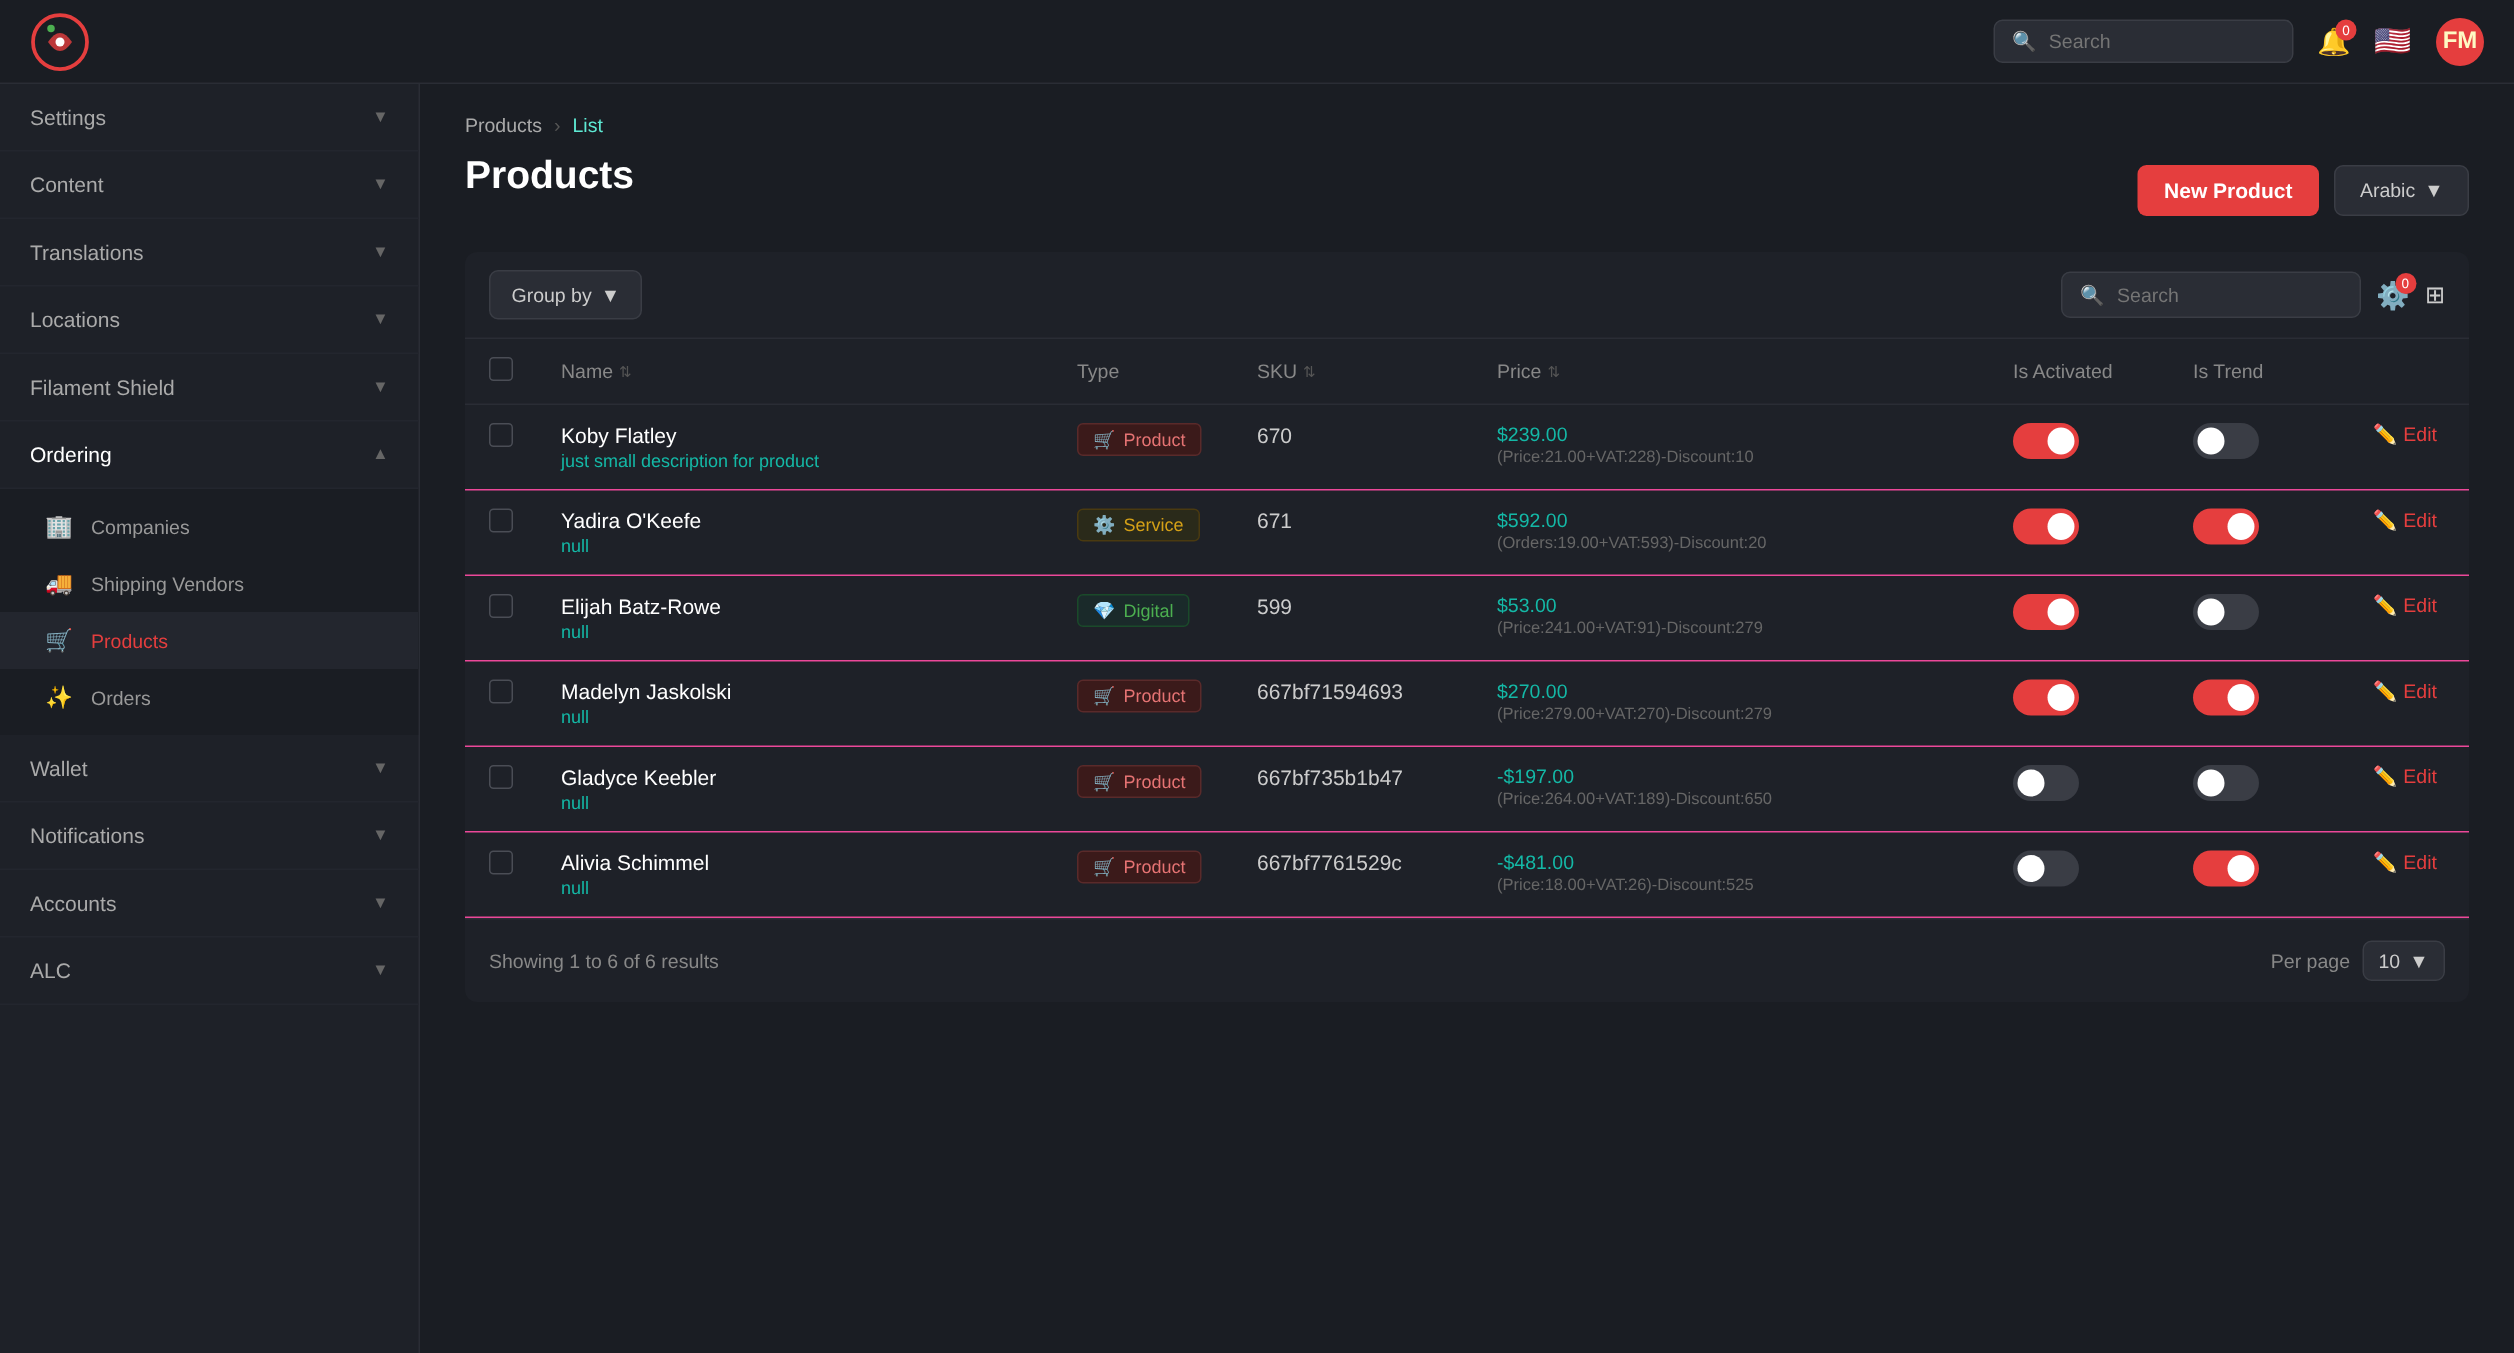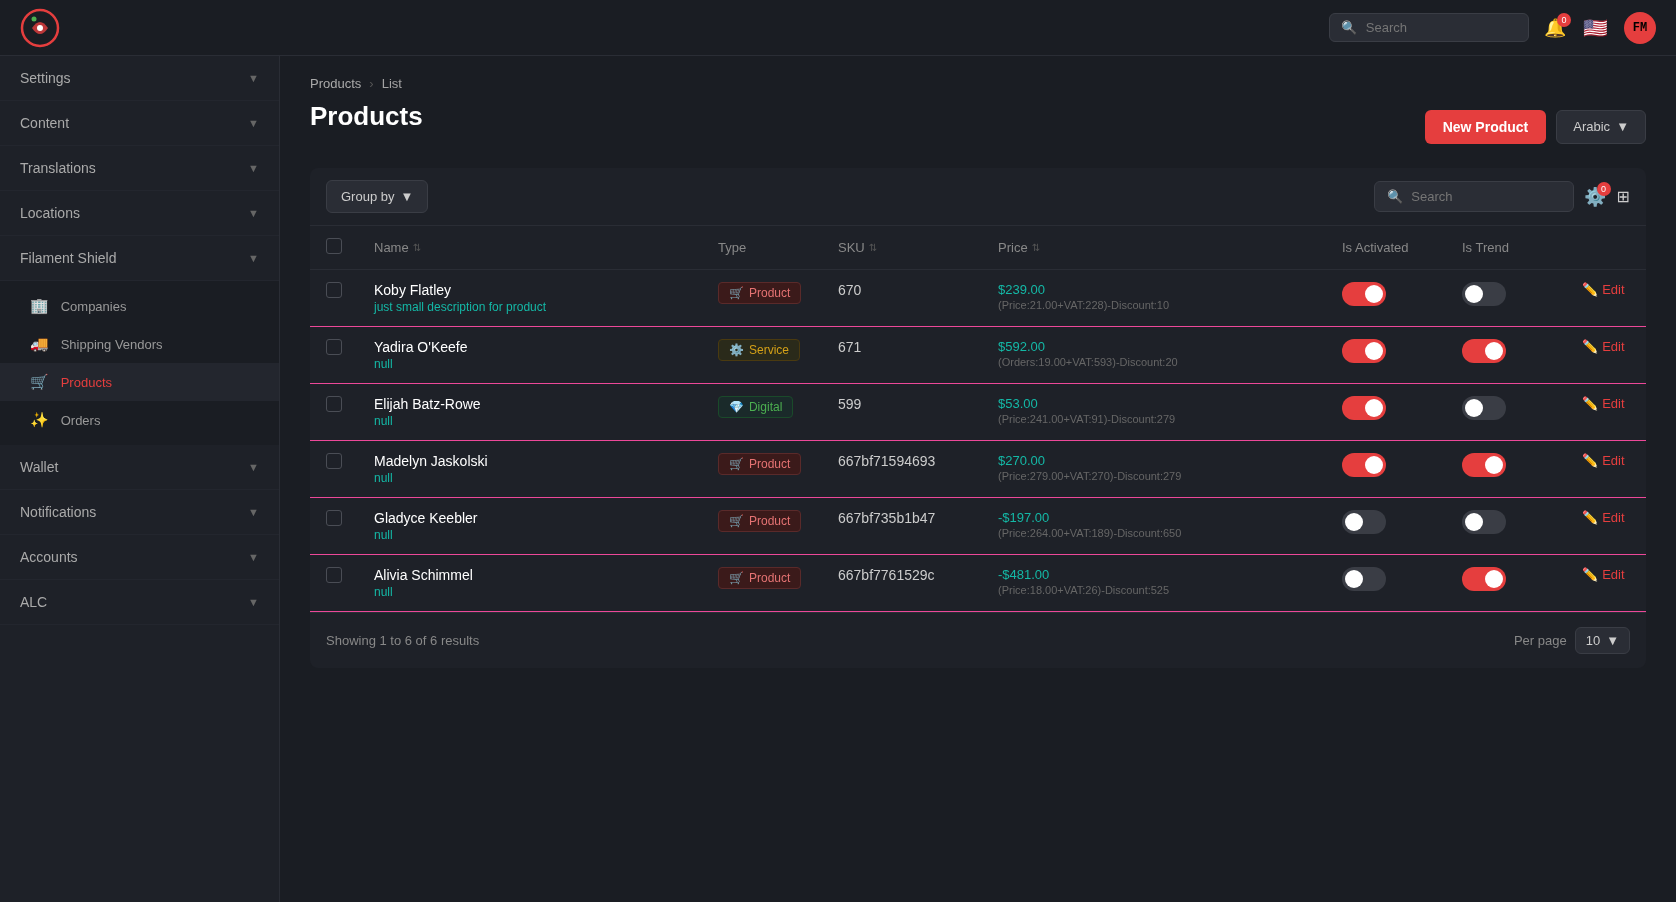--- a/index.html
+++ b/index.html
@@ -9,42 +9,42 @@
     .topbar { background: #1a1d23; border-bottom: 1px solid #2a2d35; display: flex; align-items: center; justify-content: space-between; padding: 0 20px; height: 56px; flex-shrink: 0; }
     .topbar-logo { display: flex; align-items: center; }
     .topbar-logo svg { width: 40px; height: 40px; }
     .topbar-right { display: flex; align-items: center; gap: 16px; }
     .search-bar { background: #2a2d35; border: 1px solid #3a3d45; border-radius: 6px; display: flex; align-items: center; padding: 6px 12px; gap: 8px; width: 200px; }
     .search-bar input { background: transparent; border: none; outline: none; color: #ccc; font-size: 13px; width: 100%; }
     .search-icon-sm { color: #777; font-size: 13px; }
     .notif-btn { position: relative; background: none; border: none; cursor: pointer; color: #ccc; font-size: 18px; }
     .notif-badge { position: absolute; top: -4px; right: -4px; background: #e53e3e; color: #fff; font-size: 9px; border-radius: 50%; width: 14px; height: 14px; display: flex; align-items: center; justify-content: center; }
     .flag { font-size: 20px; }
-    .avatar { background: #e53e3e; color: #000000; border-radius: 50%; width: 32px; height: 32px; display: flex; align-items: center; justify-content: center; font-size: 12px; font-weight: 700; font-family: Liberation Mono, monospace; }
+    .avatar { background: #e53e3e; color: #fef9c3; border-radius: 50%; width: 32px; height: 32px; display: flex; align-items: center; justify-content: center; font-size: 16px; font-weight: 700; }
 
     
     .layout { display: flex; flex: 1; overflow: hidden; }
 
     
     .sidebar { width: 280px; background: #1e2128; border-right: 1px solid #2a2d35; overflow-y: auto; flex-shrink: 0; }
     .sidebar-item { display: flex; align-items: center; justify-content: space-between; padding: 14px 20px; cursor: pointer; color: #aaa; font-size: 14px; border-bottom: 1px solid #23262e; }
     .sidebar-item.active { color: #fff; }
     .sidebar-item .chevron { font-size: 11px; color: #666; }
     .sidebar-sub { padding: 6px 0; background: #1a1d23; }
     .sidebar-sub-item { display: flex; align-items: center; gap: 12px; padding: 10px 30px; cursor: pointer; color: #999; font-size: 13px; }
     .sidebar-sub-item.active { color: #e53e3e; background: #23262e; }
     .sidebar-sub-item .sub-icon { font-size: 15px; }
 
     
     .main { flex: 1; overflow-y: auto; padding: 20px 30px; background: #1a1d23; }
 
     
     .breadcrumb { display: flex; align-items: center; gap: 8px; color: #777; font-size: 13px; margin-bottom: 10px; }
     .breadcrumb .sep { color: #555; }
-    .breadcrumb .current { color: #a3a3a3; text-align: center; }
+    .breadcrumb .current { color: #5eead4; text-align: center; }
 
     
     .page-title { font-size: 26px; font-weight: 700; color: #fff; margin-bottom: 20px; }
     .action-bar-left { display: flex; gap: 10px; }
     .action-bar-right { display: flex; align-items: center; gap: 10px; }
     .btn-groupby { background: #2a2d35; border: 1px solid #3a3d45; border-radius: 6px; color: #ccc; padding: 8px 14px; cursor: pointer; display: flex; align-items: center; gap: 6px; font-size: 13px; }
     .search-bar-main { background: #2a2d35; border: 1px solid #3a3d45; border-radius: 6px; display: flex; align-items: center; padding: 7px 12px; gap: 8px; width: 200px; }
     .search-bar-main input { background: transparent; border: none; outline: none; color: #ccc; font-size: 13px; width: 100%; }
     .filter-btn { background: none; border: none; cursor: pointer; color: #ccc; font-size: 18px; position: relative; }
     .filter-badge { position: absolute; top: -4px; right: -4px; background: #e53e3e; color: #fff; font-size: 9px; border-radius: 50%; width: 14px; height: 14px; display: flex; align-items: center; justify-content: center; }
@@ -150,20 +150,24 @@
       <span>Translations</span>
       <span class="chevron">▼</span>
     </div>
     <div class="sidebar-item">
       <span>Locations</span>
       <span class="chevron">▼</span>
     </div>
     <div class="sidebar-item">
       <span>Filament Shield</span>
       <span class="chevron">▼</span>
+    </div>
+    <div class="sidebar-item active">
+      <span>Ordering</span>
+      <span class="chevron">▲</span>
     </div>
     <div class="sidebar-sub">
       <div class="sidebar-sub-item">
         <span class="sub-icon">🏢</span>
         <span>Companies</span>
       </div>
       <div class="sidebar-sub-item">
         <span class="sub-icon">🚚</span>
         <span>Shipping Vendors</span>
       </div>

